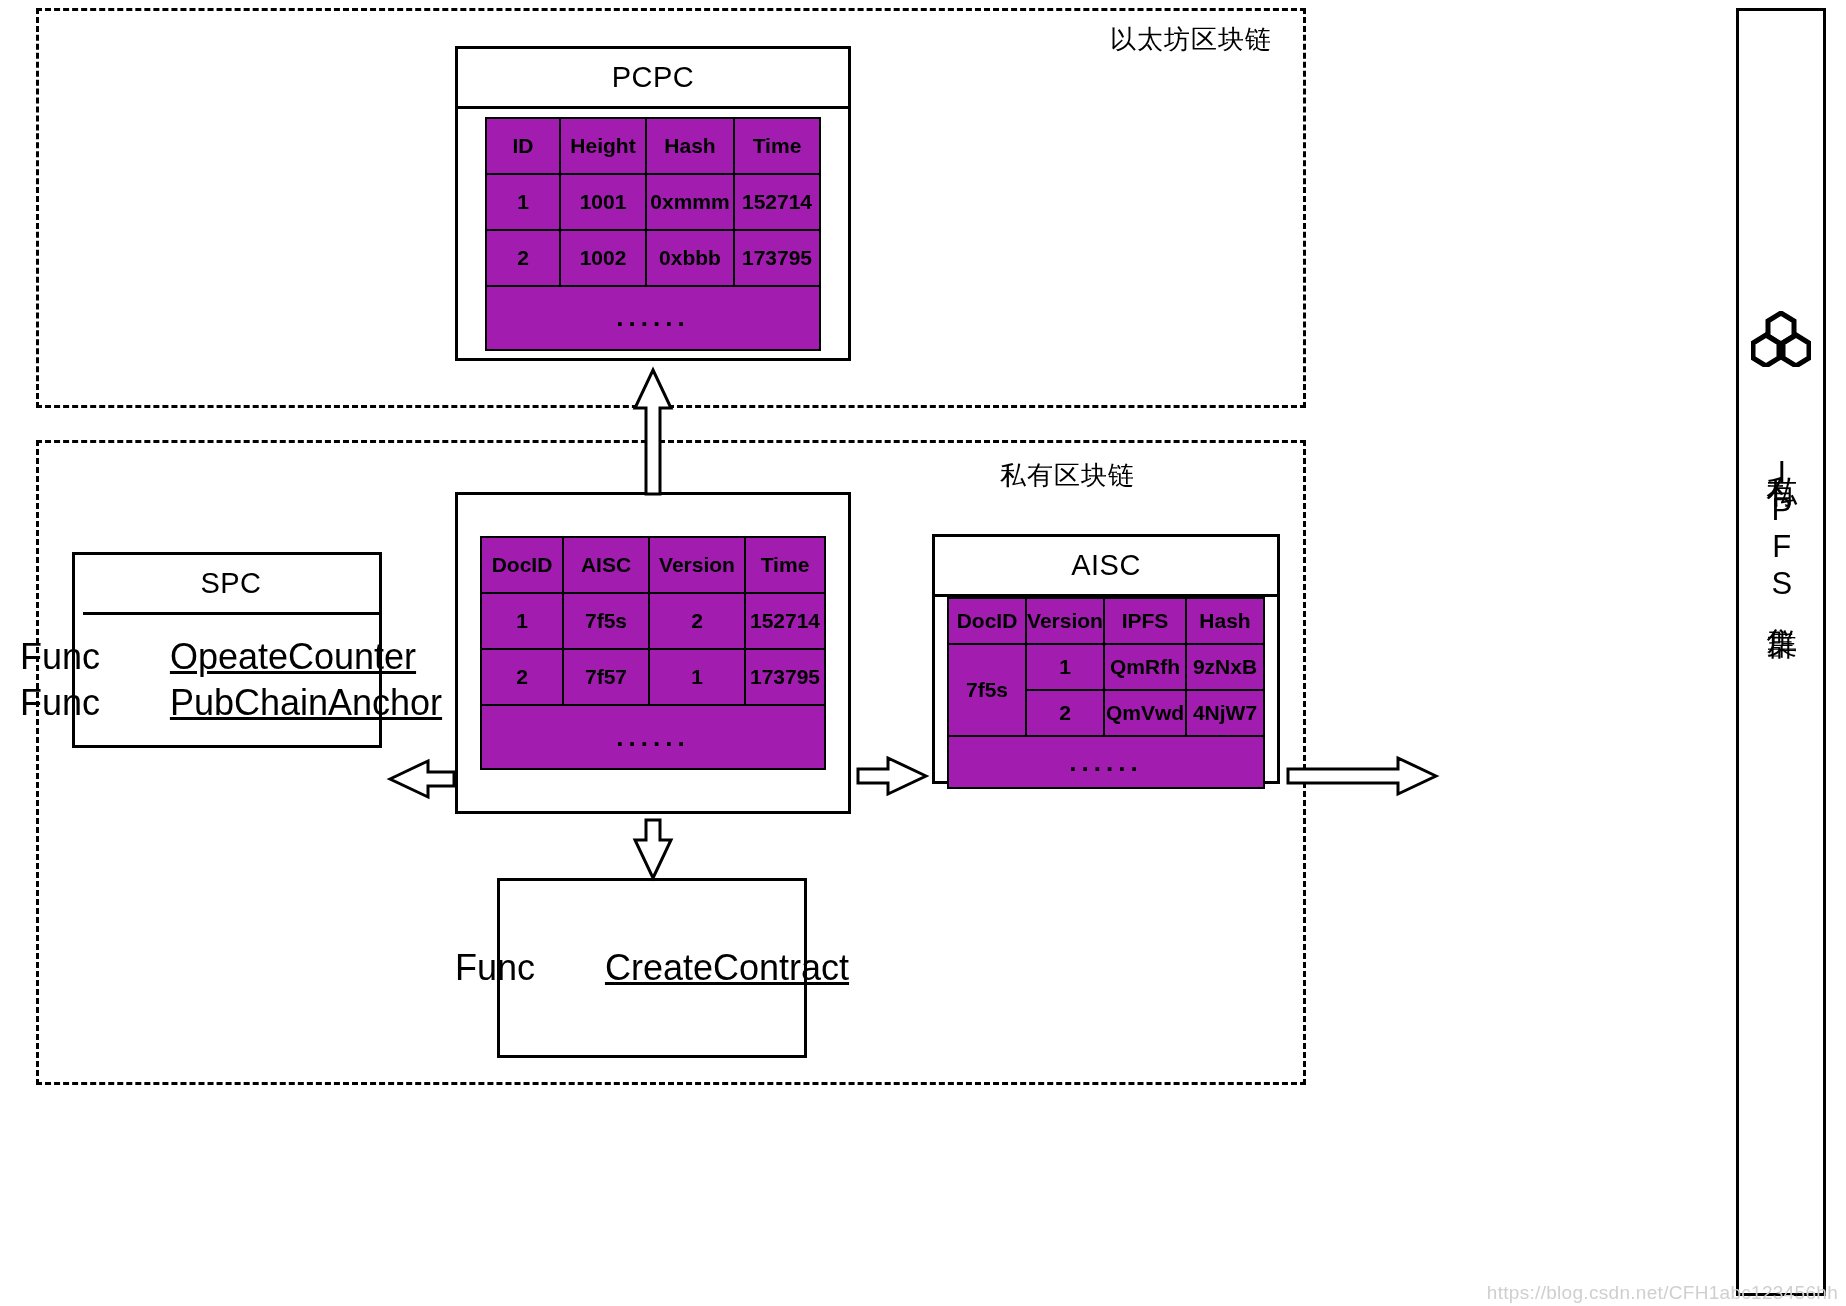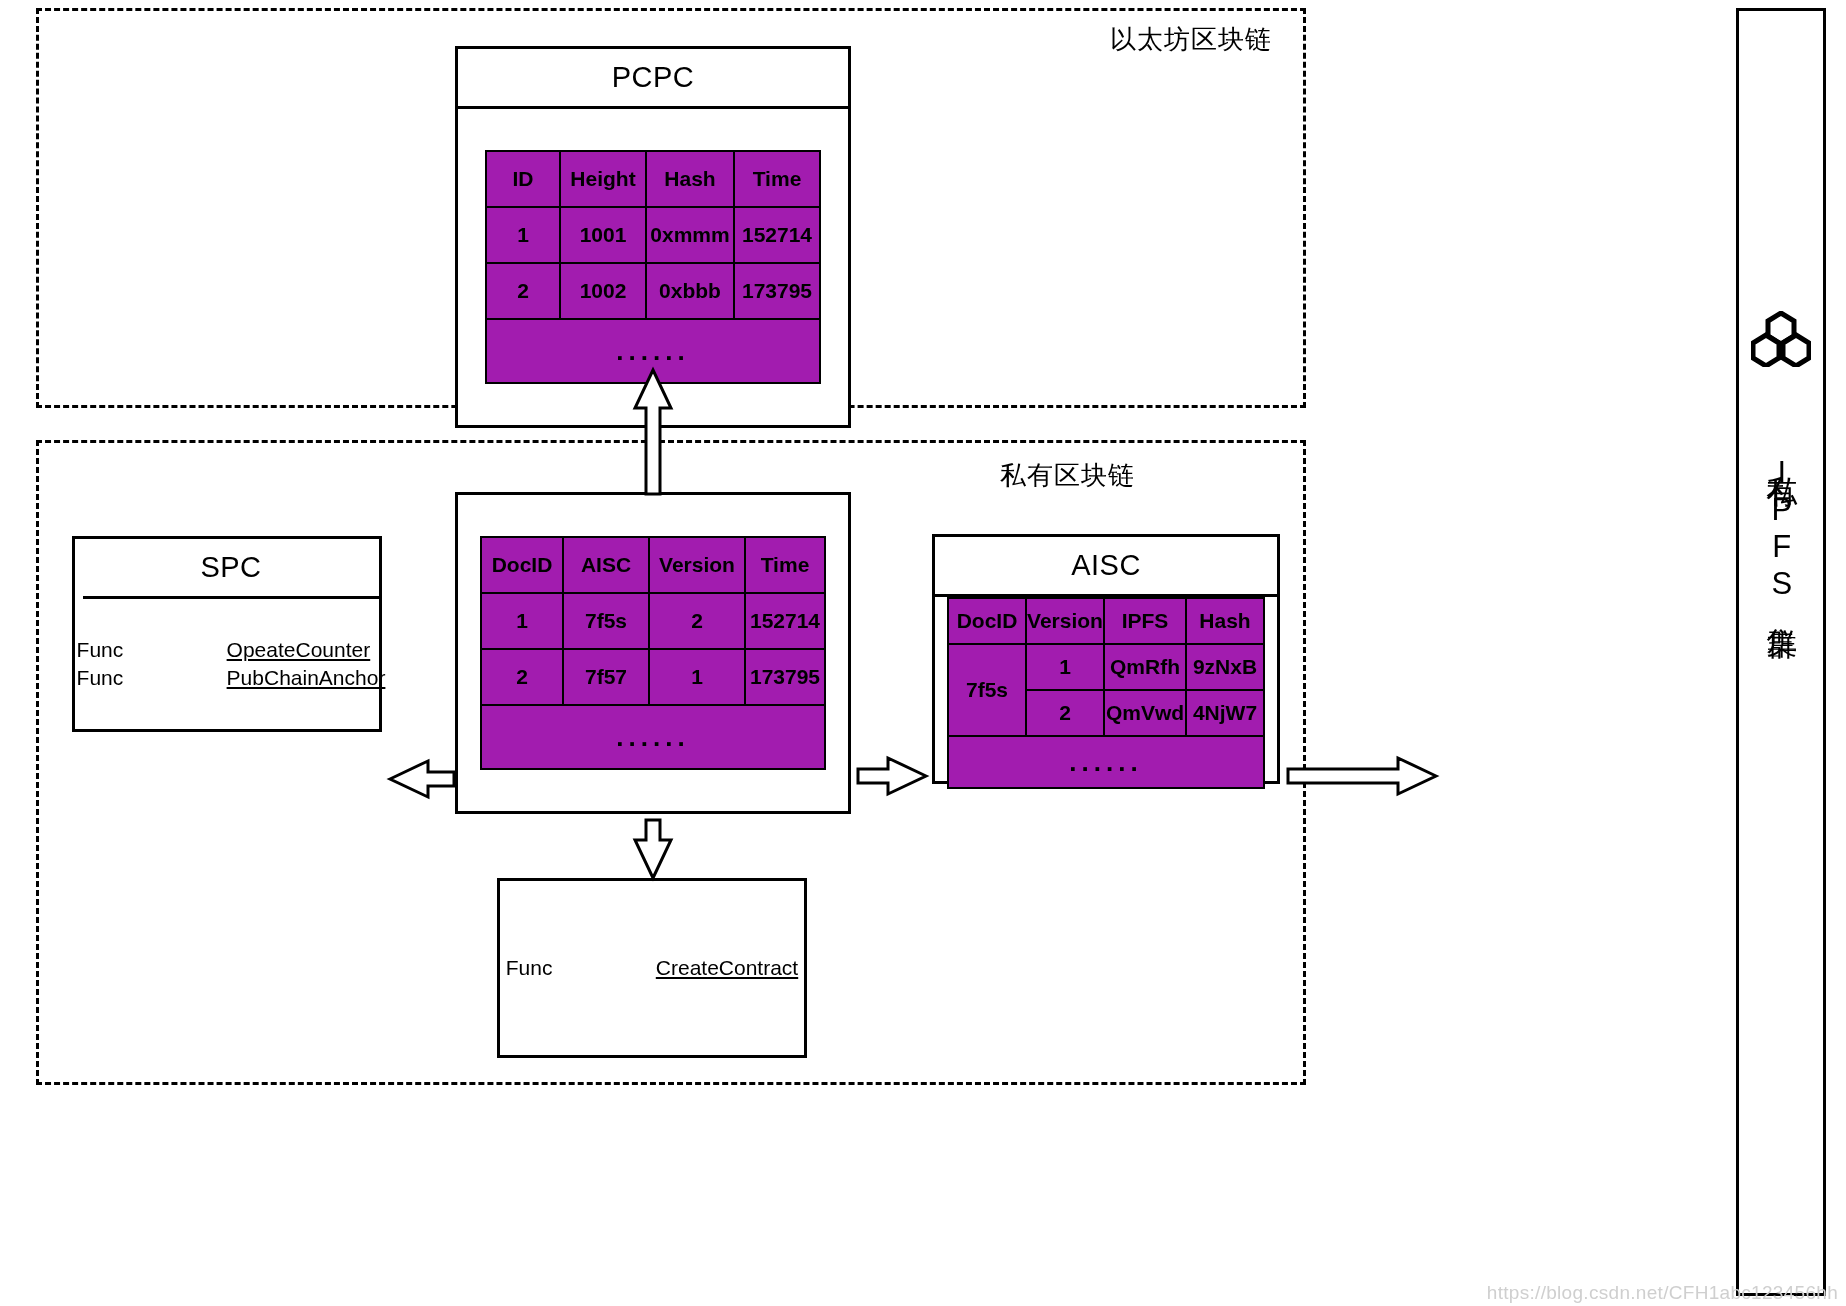--- a/index.html
+++ b/index.html
@@ -84,21 +84,21 @@
     font-size: 26px;
     letter-spacing: 5px;
     height: 62px;
   }
 
   
   .func-list {
     display: flex;
     flex-direction: column;
     gap: 4px;
-    font-size: 21px;
+    font-size: 36px;
   }
   .func-row {
     display: flex;
     align-items: baseline;
   }
   .func-kw {
     width: 150px;
     flex: none;
   }
   .func-nm { flex: none; text-decoration: underline; }
@@ -141,21 +141,21 @@
   }
 </style>
 </head>
 <body>
 
 <div id="canvas">
 
   <div class="zone" id="zone-public" style="left:36px; top:8px; width:1270px; height:400px;"></div>
   <div class="zone-label" style="left:1110px; top:22px;">以太坊区块链</div>
 
-  <div class="box" id="box-pcpc" style="left:455px; top:46px; width:396px; height:382px;">
+  <div class="box" id="box-pcpc" style="left:455px; top:46px; width:396px; height:315px;">
     <div class="box-title">PCPC</div>
     <div class="box-body">
       <table class="data" id="table-pcpc" style="width:324px; margin-top:0;">
         <colgroup>
           <col style="width:74px">
             <col style="width:86px">
           <col style="width:88px">
             <col style="width:86px">
         </colgroup>
         <thead>
@@ -221,21 +221,21 @@
             <td class="val">173795</td>
           </tr>
           <tr>
             <td class="dots" colspan="4">......</td>
           </tr>
         </tbody>
       </table>
     </div>
   </div>
 
-  <div class="box" id="box-spc" style="left:72px; top:536px; width:310px; height:196px;padding-left:8px;">
+  <div class="box" id="box-spc" style="left:72px; top:552px; width:310px; height:196px;padding-left:8px;">
     <div class="box-title">SPC</div>
     <div class="box-body">
       <div class="func-list">
         <div class="func-row">
           <span class="func-kw">Func</span>
           <span class="func-nm">OpeateCounter</span>
         </div>
         <div class="func-row">
           <span class="func-kw">Func</span>
           <span class="func-nm">PubChainAnchor</span>

